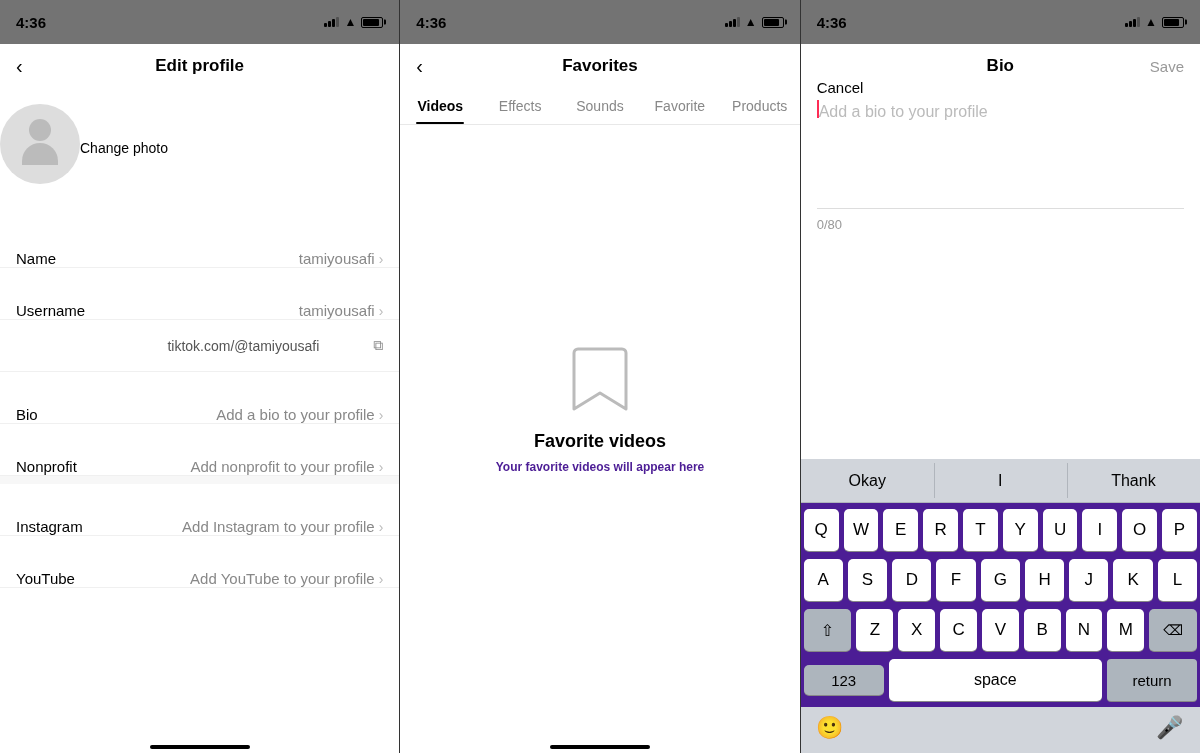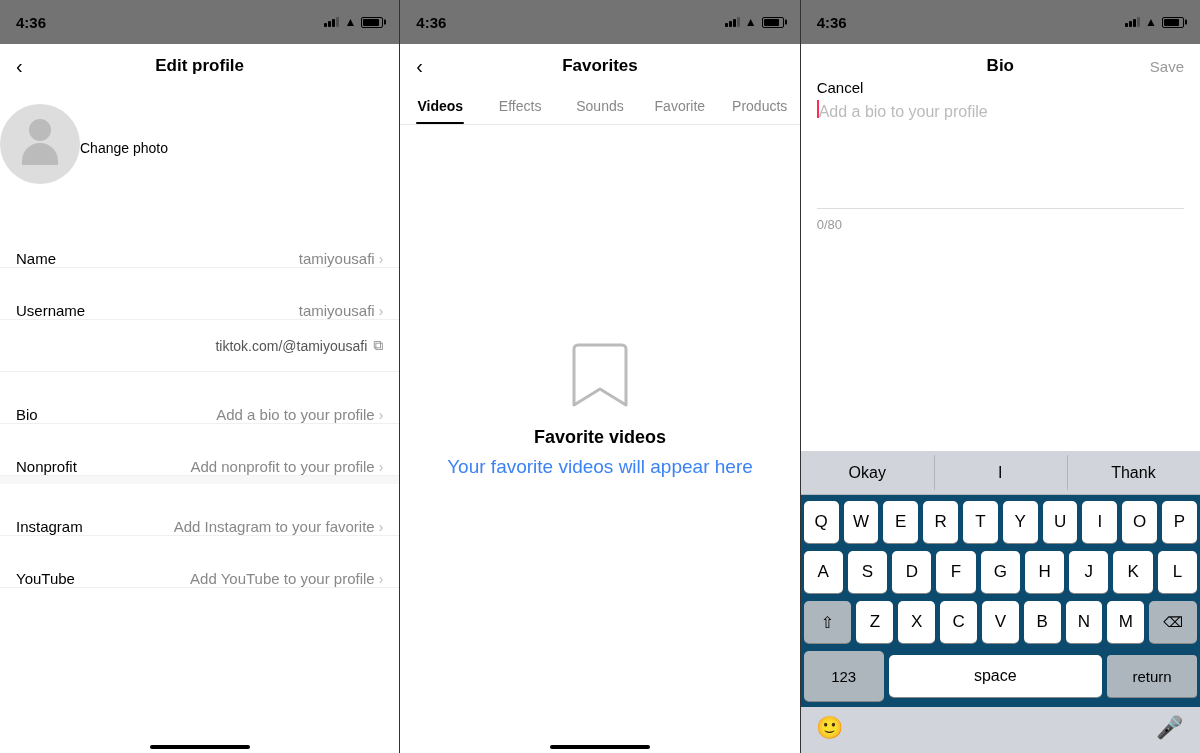--- a/index.html
+++ b/index.html
@@ -154,20 +154,21 @@
       font-size: 14px;
       color: #bbb;
     }
     .profile-row-link {
       display: flex;
       align-items: center;
       justify-content: flex-end;
       padding: 0 16px;
       min-height: 52px;
       border-bottom: 1px solid #f0f0f0;
+      gap: 48px;
     }
     .link-text {
       font-size: 14px;
       color: #555;
     }
     .copy-icon {
       margin-left: 6px;
       font-size: 14px;
       color: #888;
     }
@@ -229,22 +230,23 @@
       width: 60px; height: 70px;
       margin-bottom: 16px;
     }
     .empty-title {
       font-size: 18px;
       font-weight: 600;
       color: #000;
       margin-bottom: 8px;
     }
     .empty-subtitle {
-      font-size: 19px;
-      color: #3b82f6;
+      font-size: 12px;
+      color: #4c1d95;
+      font-weight: bold;
     }
 
     
     .bio-input-area {
       flex: 1;
       padding: 12px 16px;
       display: flex;
       flex-direction: column;
     }
     .bio-cursor-line {
@@ -266,21 +268,21 @@
       margin: 8px 0;
     }
     .bio-char-count {
       font-size: 13px;
       color: #999;
       padding-bottom: 4px;
     }
 
     
     .keyboard {
-      background: #0c4a6e;
+      background: #4c1d95;
       flex-shrink: 0;
     }
     .keyboard-suggestions {
       display: flex;
       background: #d1d5db;
       border-bottom: 1px solid #b0b5bc;
       height: 44px;
     }
     .suggestion-item {
       flex: 1;
@@ -336,21 +338,21 @@
 
     .keyboard-bottom-row {
       display: flex;
       gap: 5px;
       padding: 0 3px 6px;
       align-items: center;
     }
     .key-123 {
       background: #adb5bd;
       border-radius: 5px;
-      height: 50px;
+      height: 30px;
       width: 80px;
       display: flex;
       align-items: center;
       justify-content: center;
       font-size: 15px;
       color: #000;
       box-shadow: 0 1px 0 #888;
       cursor: pointer;
       flex-shrink: 0;
     }
@@ -458,21 +460,21 @@
       <span class="profile-row-label">Nonprofit</span>
       <span class="profile-row-value">
         <span>Add nonprofit to your profile</span>
         <span class="chevron">›</span>
       </span>
     </div>
     <div class="divider"></div>
     <div class="profile-row">
       <span class="profile-row-label">Instagram</span>
       <span class="profile-row-value">
-        <span>Add Instagram to your favorite</span>
+        <span>Add Instagram to your profile</span>
         <span class="chevron">›</span>
       </span>
     </div>
     <div class="profile-row">
       <span class="profile-row-label">YouTube</span>
       <span class="profile-row-value">
         <span>Add YouTube to your profile</span>
         <span class="chevron">›</span>
       </span>
     </div>

